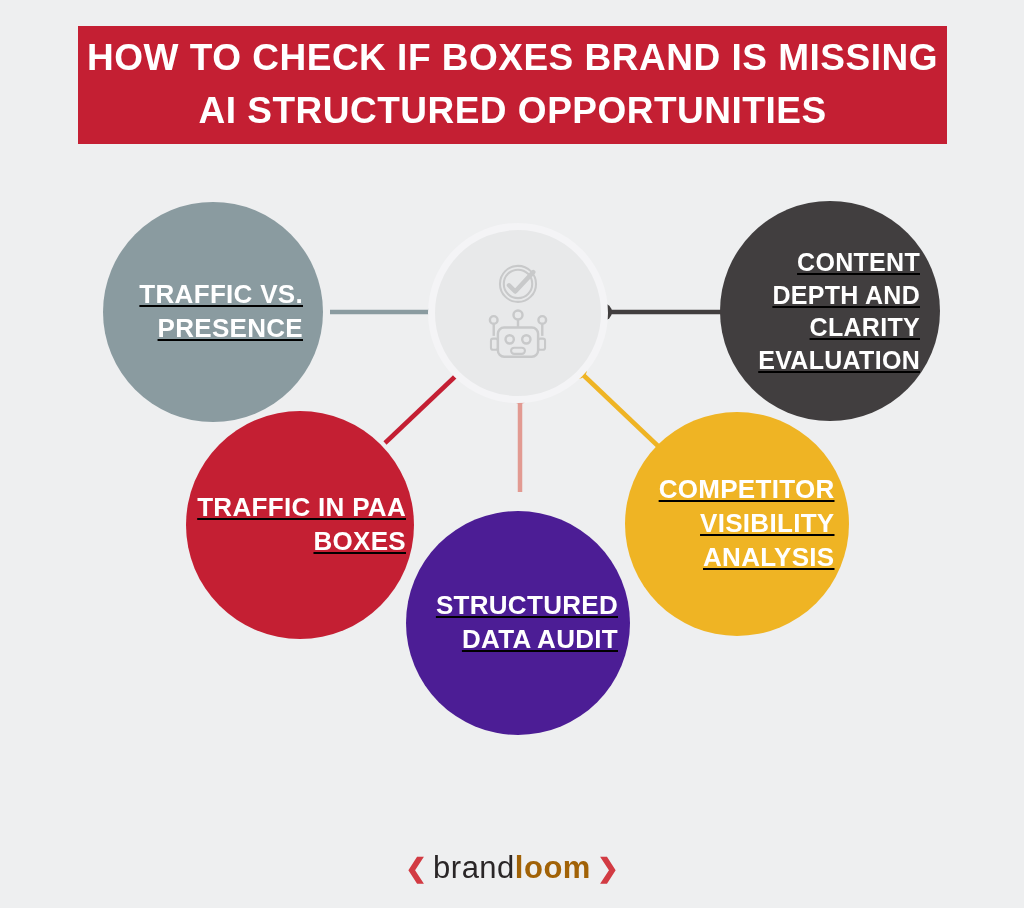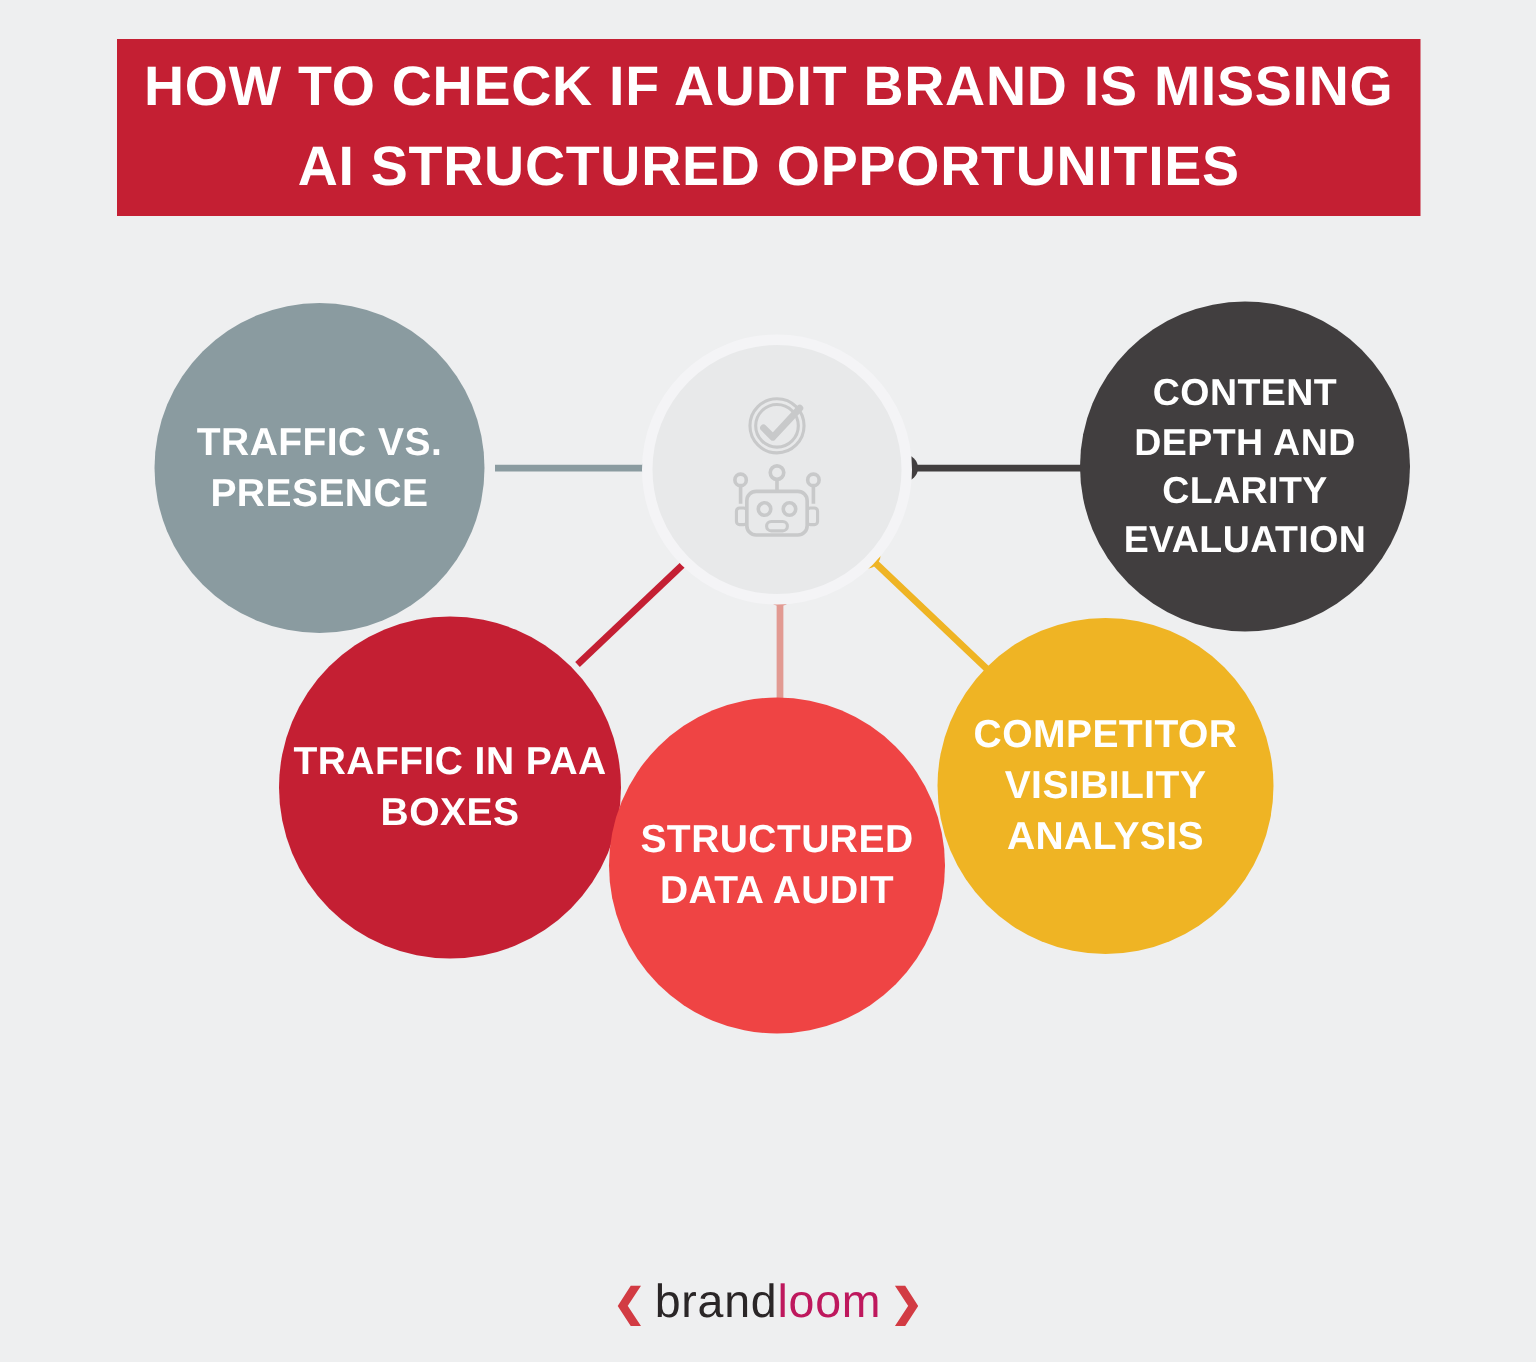--- a/index.html
+++ b/index.html
@@ -49,37 +49,38 @@
     z-index: 2;
     display: flex; align-items: center; justify-content: center;
   }
   .hub svg { display: block; }
 
   
   .node {
     position: absolute;
     border-radius: 50%;
     display: flex; align-items: center; justify-content: center;
-    text-align: center;
+    text-align: right;
     z-index: 2;
+    text-decoration: underline;
   }
   .node .label {
     color: #ffffff;
     font-weight: bold;
     font-size: 26px;
     line-height: 1.3;
     letter-spacing: 0.3px;
   }
   .node-traffic   { left: 103px; top: 202px; width: 220px; height: 220px; background: #8a9ba0; }
   .node-traffic .label { max-width: 180px; }
   .node-content   { left: 720px; top: 201px; width: 220px; height: 220px; background: #413e3f; }
   .node-content .label { max-width: 180px; font-size: 25px; }
   .node-paa       { left: 186px; top: 411px; width: 228px; height: 228px; background: #c41f33; }
   .node-paa .label { max-width: 212px; }
-  .node-structured{ left: 406px; top: 465px; width: 224px; height: 224px; background: #ef4444; }
+  .node-structured{ left: 406px; top: 511px; width: 224px; height: 224px; background: #4c1d95; }
   .node-structured .label { max-width: 200px; }
   .node-competitor{ left: 625px; top: 412px; width: 224px; height: 224px; background: #efb424; }
   .node-competitor .label { max-width: 195px; }
 
   
   .logo {
     position: absolute;
     left: 0; right: 0;
     top: 852px;
     display: flex;
@@ -89,29 +90,29 @@
     z-index: 2;
   }
   .logo .bracket {
     color: #d23b43;
     font-size: 26px;
     font-weight: bold;
     line-height: 1;
   }
   .logo .name { font-size: 31px; line-height: 1; color: #2a2627; letter-spacing: 0.5px; }
   .logo .name-regular { font-weight: normal; }
-  .logo .name-bold { font-weight: normal; color: #be185d; }
+  .logo .name-bold { font-weight: bold; color: #a16207; }
 </style>
 </head>
 <body>
 
 <div class="stage">
 
   <div class="banner">
-    <div class="line">HOW TO CHECK IF AUDIT BRAND IS MISSING</div>
+    <div class="line">HOW TO CHECK IF BOXES BRAND IS MISSING</div>
     <div class="line">AI STRUCTURED OPPORTUNITIES</div>
   </div>
 
   <svg class="connectors" viewBox="0 0 1024 908">
     <line x1="330" y1="312" x2="437" y2="312" stroke="#8a9ba0" stroke-width="4.5"></line>
     <line x1="603" y1="312" x2="730" y2="312" stroke="#413e3f" stroke-width="4.5"></line>
     <line x1="462" y1="370" x2="385" y2="443" stroke="#c41f33" stroke-width="4.5"></line>
     <line x1="520" y1="395" x2="520" y2="492" stroke="#e29a92" stroke-width="4.5"></line>
     <line x1="578" y1="370" x2="658" y2="446" stroke="#efb424" stroke-width="4.5"></line>
     <circle cx="437" cy="312" r="9" fill="#8a9ba0"></circle>

